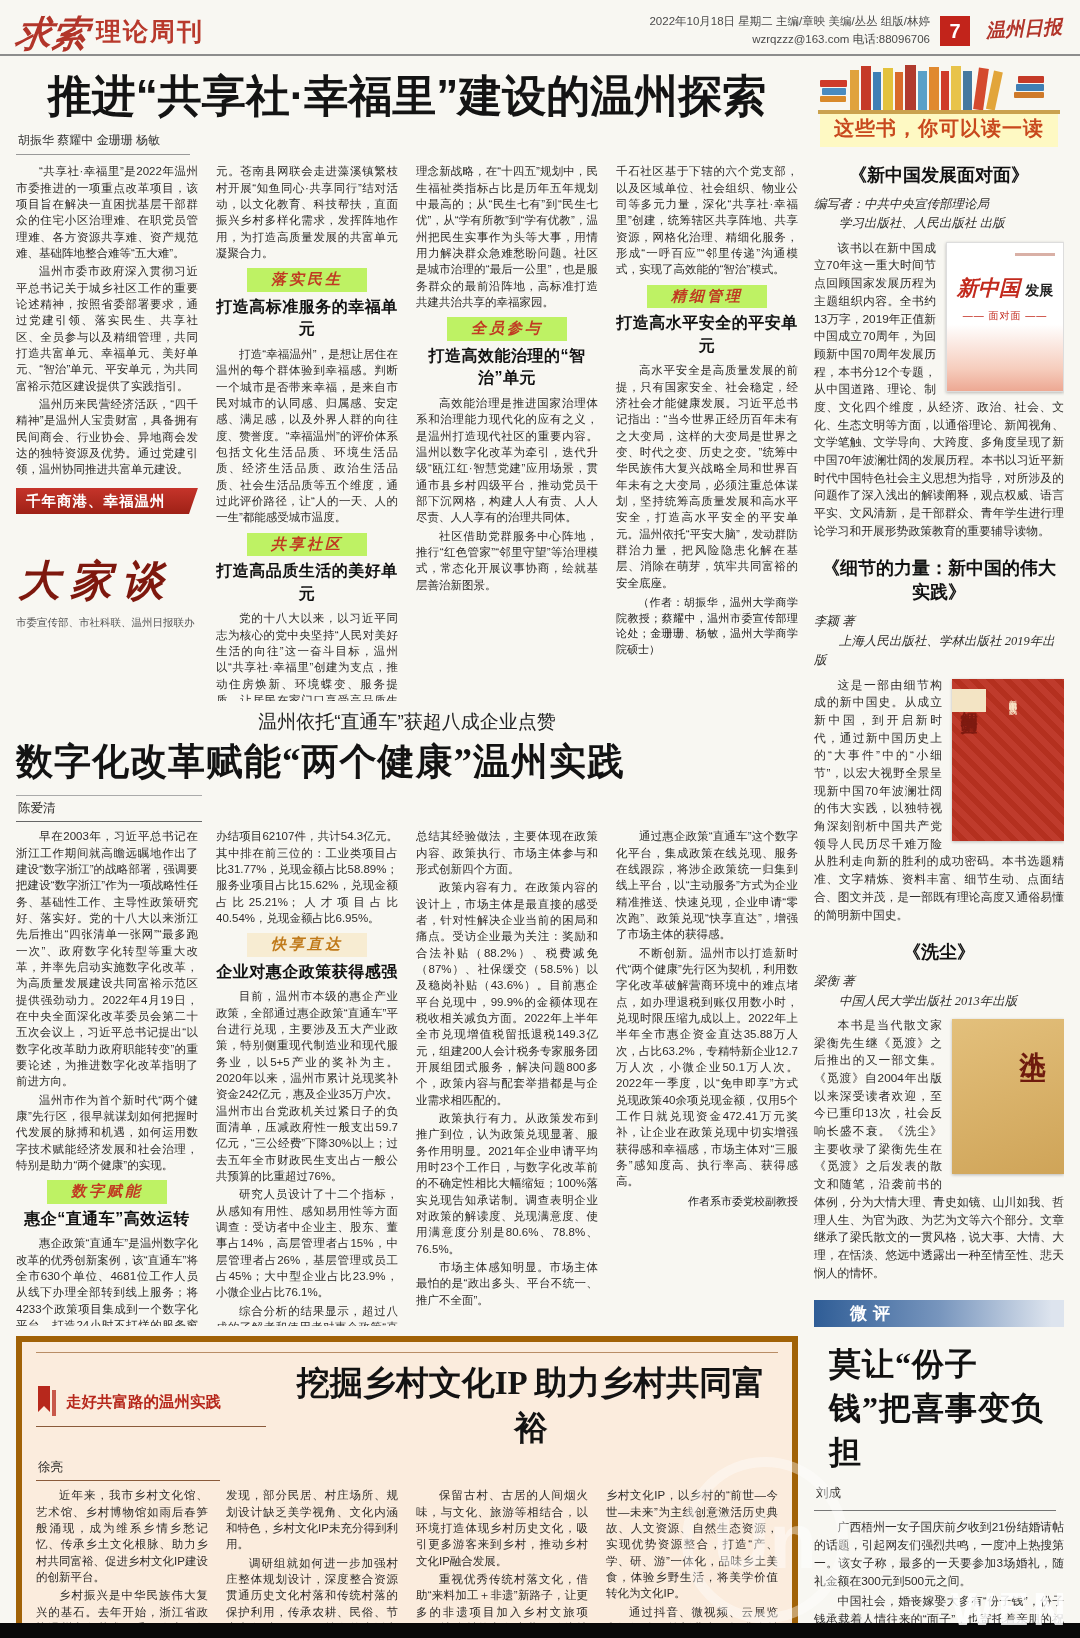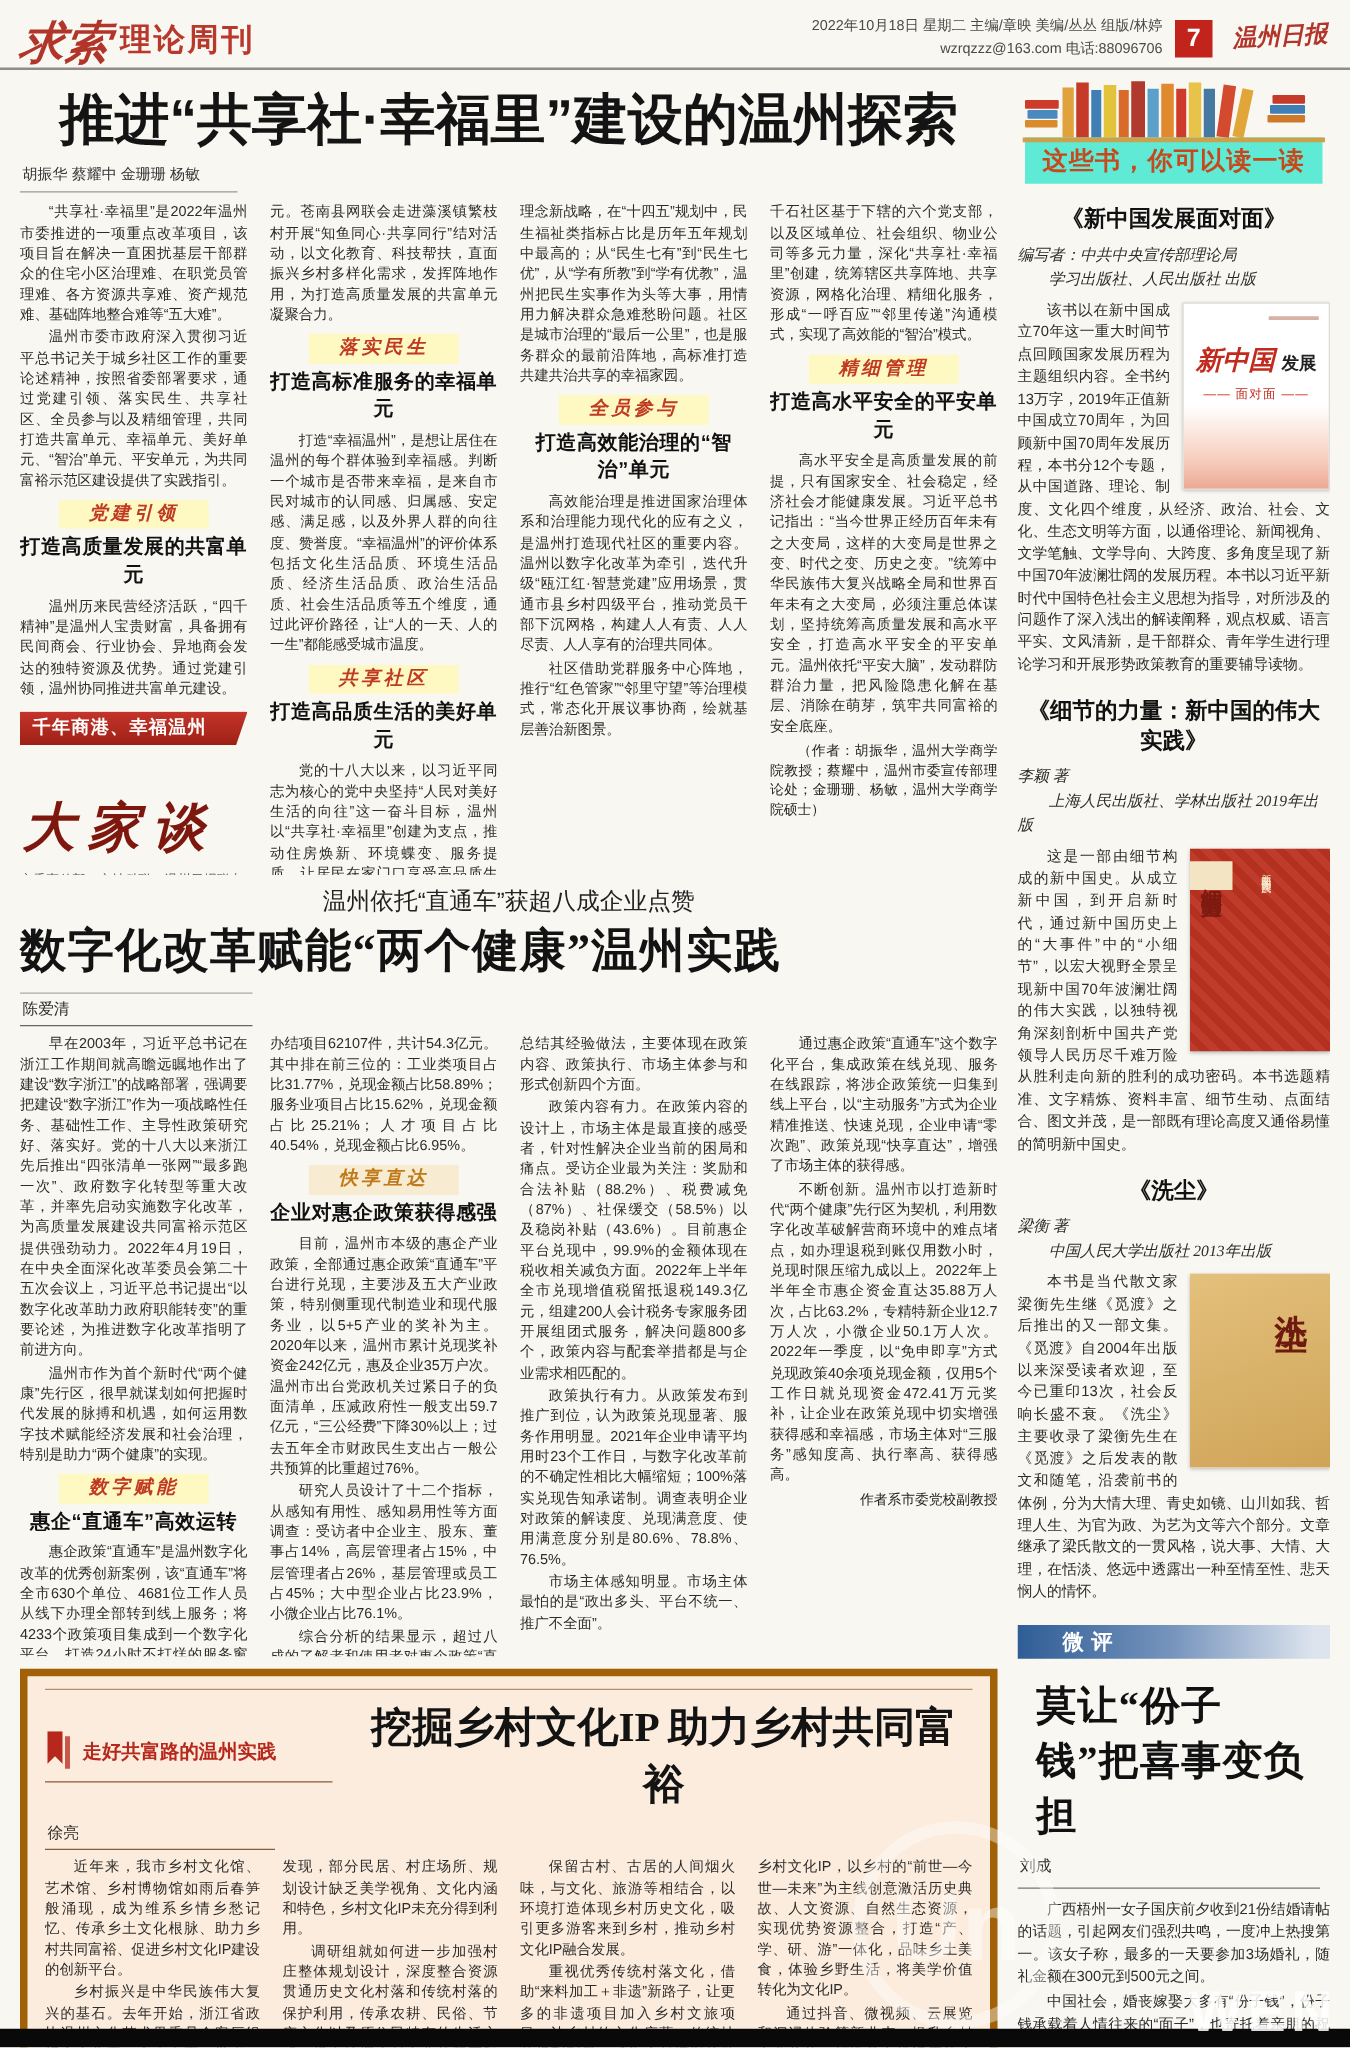--- a/index.html
+++ b/index.html
@@ -22,21 +22,21 @@
   .sidebar{flex:1;min-width:0;height:1566px;overflow:hidden;}
   
   .a1-headline{font-size:44px;font-weight:900;text-align:center;line-height:1.1;margin:14px 0 10px;color:#141414;letter-spacing:0px;}
   .byline{font-size:12px;color:#333;border-bottom:1px solid #999;display:inline-block;padding:0 30px 5px 2px;margin-bottom:8px;}
   .cols{display:flex;gap:18px;text-align:justify;}
   .cols .col{flex:1;min-width:0;font-size:11.5px;line-height:1.42;overflow:hidden;}
   .a1-cols{height:538px;}
   .paras p{margin:0 0 2px;text-indent:2em;}
   .cont p:first-child{text-indent:0;}
   .sec{text-align:center;margin:7px 0 5px;}
-  .sec .tag{display:inline-block;background:#fef9c3;color:#c03a22;font-family:"Liberation Serif","DejaVu Serif",serif;
+  .sec .tag{display:inline-block;background:#bef264;color:#c03a22;font-family:"Liberation Serif","DejaVu Serif",serif;
             font-weight:bold;font-style:italic;font-size:15px;padding:1px 24px;letter-spacing:3px;}
   .sec .ttl{font-weight:900;font-size:16px;margin-top:4px;color:#111;letter-spacing:.5px;}
   
   .djt{margin-top:10px;}
   .djt-ribbon{background:linear-gradient(#c5342a,#9e2116);color:#fff;font-weight:bold;font-size:14.5px;
               padding:3px 10px;letter-spacing:1px;clip-path:polygon(0 0,100% 0,95% 100%,0 100%);}
   .djt-title{font-family:"Liberation Serif","DejaVu Serif",serif;font-weight:900;font-style:italic;
              color:#7e180e;font-size:42px;letter-spacing:10px;padding:6px 0 3px 2px;margin-top:32px;}
   .djt-foot{font-size:10.5px;color:#555;}
   .note{font-size:11px;color:#222;margin-top:4px;text-indent:2em;}
@@ -54,21 +54,21 @@
   .a3-head{display:flex;align-items:center;gap:18px;border-top:1px solid #b98d66;padding-top:8px;}
   .a3-label{width:230px;flex:none;display:flex;align-items:center;gap:8px;border-bottom:1px solid #8a5a3a;padding-bottom:6px;}
   .a3-label .txt{color:#b7281c;font-weight:900;font-size:15.5px;white-space:nowrap;}
   .a3-headline{flex:1;font-family:"Liberation Serif","DejaVu Serif",serif;font-weight:900;font-size:33px;
                text-align:center;color:#131313;}
   .a3-author{font-size:12.5px;border-bottom:1px solid #8a5a3a;width:180px;padding:6px 2px 4px;margin:2px 0 6px;}
   .a3-cols{height:192px;}
   .a3 .col{font-size:11.5px;}
   
   .books-art{display:block;margin:4px auto -4px;}
-  .rl-banner{background:#5eead4;color:#c8481d;font-weight:900;font-size:20px;text-align:center;
+  .rl-banner{background:#fef9c3;color:#c8481d;font-weight:900;font-size:20px;text-align:center;
              padding:5px 4px;margin:0 6px;letter-spacing:1px;}
   .book{margin-top:16px;}
   .book-title{font-family:"Liberation Serif","DejaVu Serif",serif;font-weight:900;font-size:18px;
               text-align:center;margin:6px 0 8px;color:#111;}
   .book-credit{font-family:"Liberation Serif","DejaVu Serif",serif;font-style:italic;font-size:12.5px;
                line-height:1.55;margin:0;}
   .book-credit.pub{text-indent:2em;margin-bottom:6px;}
   .book-body{font-size:11.8px;line-height:1.5;text-align:justify;display:flow-root;}
   .book-body .desc{margin:0;text-indent:2em;}
   .cover{float:right;margin:2px 0 4px 10px;box-shadow:0 1px 3px rgba(0,0,0,.25);}
@@ -124,24 +124,20 @@
 
       <div>
         <div class="a1-headline">推进“共享社·幸福里”建设的温州探索</div>
         <div class="byline">胡振华 蔡耀中 金珊珊 杨敏</div>
         <div class="cols a1-cols">
           <div class="col">
             <div class="paras">
                 <p>“共享社·幸福里”是2022年温州市委推进的一项重点改革项目，该项目旨在解决一直困扰基层干部群众的住宅小区治理难、在职党员管理难、各方资源共享难、资产规范难、基础阵地整合难等“五大难”。</p>
                 <p>温州市委市政府深入贯彻习近平总书记关于城乡社区工作的重要论述精神，按照省委部署要求，通过党建引领、落实民生、共享社区、全员参与以及精细管理，共同打造共富单元、幸福单元、美好单元、“智治”单元、平安单元，为共同富裕示范区建设提供了实践指引。</p>
               </div>
-            <div class="sec">
-              <span class="tag">党建引领</span>
-              <div class="ttl">打造高质量发展的共富单元</div>
-            </div>
             <div class="paras">
                 <p>温州历来民营经济活跃，“四千精神”是温州人宝贵财富，具备拥有民间商会、行业协会、异地商会发达的独特资源及优势。通过党建引领，温州协同推进共富单元建设。</p>
               </div>
             <div class="djt">
               <div class="djt-ribbon">千年商港、幸福温州</div>
               <div class="djt-title">大家谈</div>
               <div class="djt-foot">市委宣传部、市社科联、温州日报联办</div>
             </div>
           </div>
           <div class="col">

